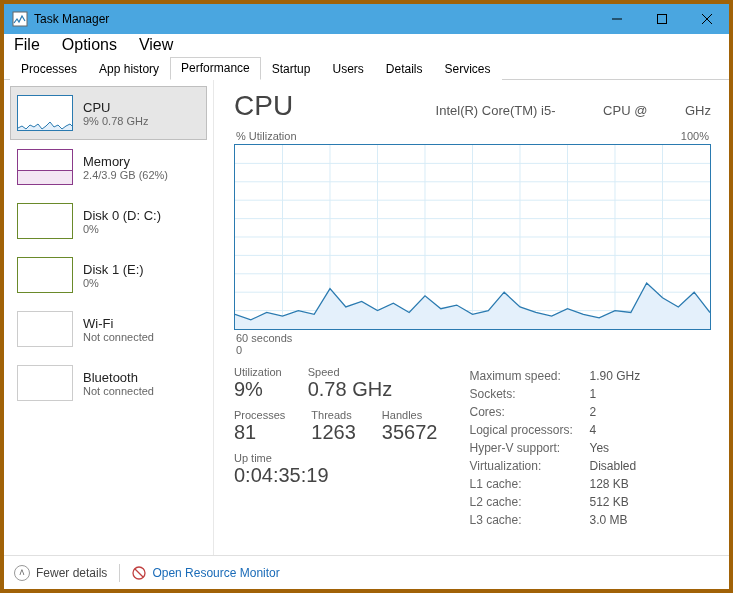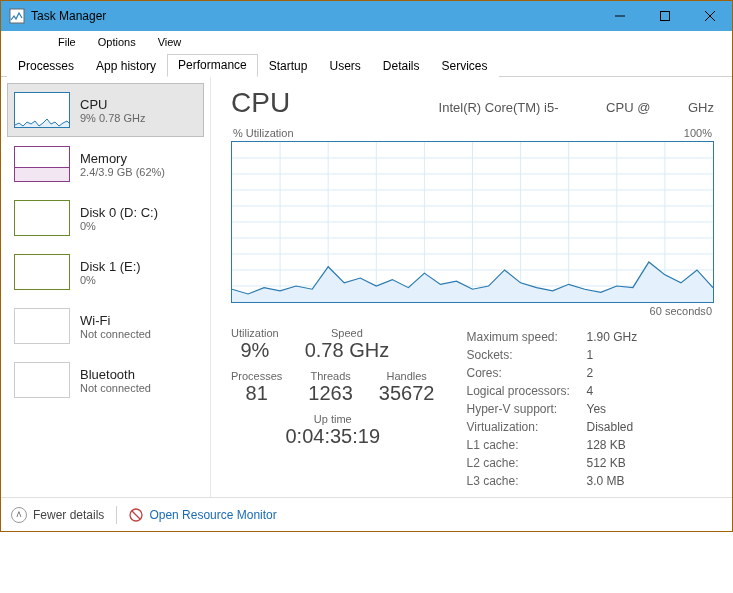--- a/index.html
+++ b/index.html
@@ -1,44 +1,44 @@
 <!DOCTYPE html>
 <html><head>
 <meta charset="utf-8">
 <style>
   * { box-sizing: border-box; margin: 0; padding: 0; font-family: "Segoe UI", Tahoma, sans-serif; }
   html, body { width: 733px; height: 593px; overflow: hidden; background: #fff; }
-  .window { width: 733px; height: 532px; border: 1px solid #a16207; display: flex; flex-direction: column; }
+  .window { width: 733px; height: 593px; border: 4px solid #a16207; display: flex; flex-direction: column; }
   .titlebar { height: 30px; background: #4aa6e0; display: flex; align-items: center; padding: 0 0 0 8px; color: #000; }
   .titlebar .appicon { width: 16px; height: 16px; margin-right: 6px; }
   .titlebar .title { font-size: 12px; flex: 1; color: #000; }
   .titlebar .ctrlset { display: flex; }
   .titlebar .ctrl { width: 45px; height: 28px; display: flex; align-items: center; justify-content: center; cursor: pointer; }
-  .menubar { height: 22px; display: flex; align-items: center; padding: 0 6px; font-size: 11px; gap: 14px; border-bottom: 0; margin-left: 47px; }
+  .menubar { height: 22px; display: flex; align-items: center; padding: 0 6px; font-size: 16px; gap: 14px; border-bottom: 0; }
   .menubar span { cursor: pointer; padding: 2px 4px; }
   .tabs { height: 24px; display: flex; align-items: flex-end; padding: 0 6px; border-bottom: 1px solid #d0d0d0; font-size: 12px; }
   .tab { padding: 3px 10px 4px; border: 1px solid transparent; border-bottom: none; cursor: pointer; position: relative; top: 1px; background:#fff; }
   .tab.active { border: 1px solid #d0d0d0; border-bottom: 1px solid #fff; background: #fff; }
   .content { flex: 1; display: flex; overflow: hidden; }
   .sidebar { width: 210px; border-right: 1px solid #e8e8e8; padding: 6px 6px; overflow-y: auto; }
   .side-item { display: flex; align-items: center; padding: 8px 6px; gap: 10px; border:1px solid transparent; cursor: pointer; border-radius:0; }
   .side-item.selected { background: #e6e6e6; border:1px solid #bfbfbf; }
   .thumb { width: 56px; height: 36px; border: 1px solid #999; background: #fff; position: relative; overflow:hidden; flex-shrink:0; }
   .side-text .label { font-size: 13px; color: #222; }
   .side-text .sub { font-size: 11px; color: #666; }
   .main { flex: 1; padding: 10px 18px 6px 20px; display: flex; flex-direction: column; }
   .mainhead { display: flex; align-items: baseline; justify-content: space-between; margin-bottom: 8px; }
   .mainhead h1 { font-weight: 400; font-size: 28px; color: #444; }
   .mainhead .cpu-name { font-size: 13px; color: #555; text-align: right; }
   .chartlabels { display: flex; justify-content: space-between; font-size: 11px; color: #666; padding: 0 2px 2px; }
   .chart { height: 186px; border: 1px solid #2a7ab0; background: #fff; position: relative; overflow:hidden; }
   .chart .grid line { stroke: #d8ecf7; stroke-width:1; }
-  .chartfoot { display: flex; justify-content: flex-end; font-size: 11px; color: #666; padding: 2px 2px 10px; }
+  .chartfoot { display: flex; justify-content: flex-start; font-size: 11px; color: #666; padding: 2px 2px 10px; flex-direction: column; }
   .stats { display: flex; gap: 30px; }
-  .statsL { display: flex; flex-direction: column; gap: 8px; text-align: center; }
+  .statsL { display: flex; flex-direction: column; gap: 8px; }
   .statsL .row1 { display: flex; gap: 26px; }
   .statbox .lab { font-size: 11px; color: #666; }
   .statbox .val { font-size: 20px; color: #444; }
   .statsR { font-size: 12px; color: #555; }
   .statsR table td { padding: 1px 8px 1px 0; white-space: nowrap; }
   .statsR table td:first-child { color: #666; min-width: 118px; }
   .footer { height: 34px; border-top: 1px solid #e0e0e0; display: flex; align-items: center; padding: 0 10px; gap: 12px; font-size: 12px; }
   .footer .link { color: #1a6bb8; cursor: pointer; }
   .footer .sep { width:1px; height:18px; background:#d0d0d0; }
   .fewer { display:flex; align-items:center; gap:6px; cursor:pointer; color:#444; }

